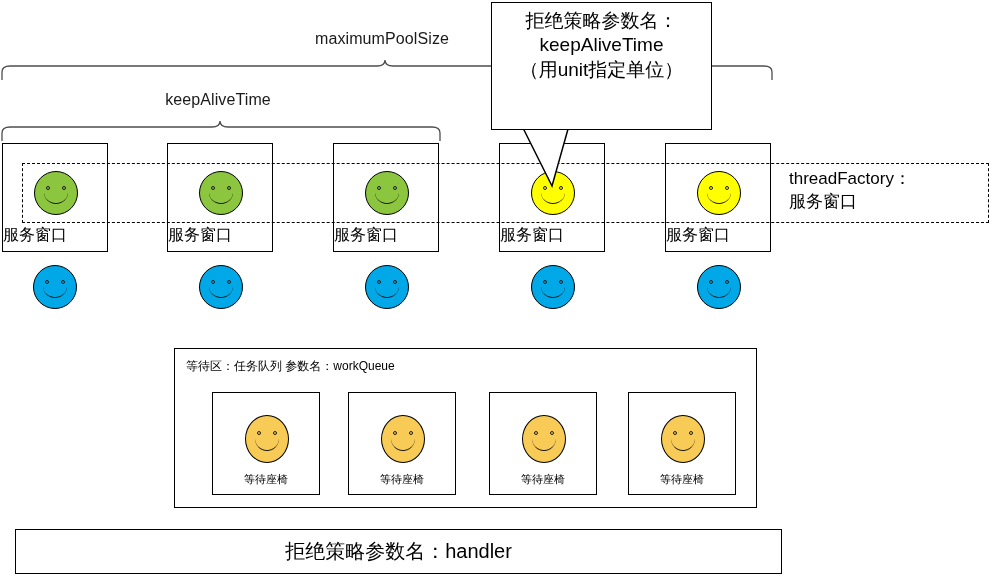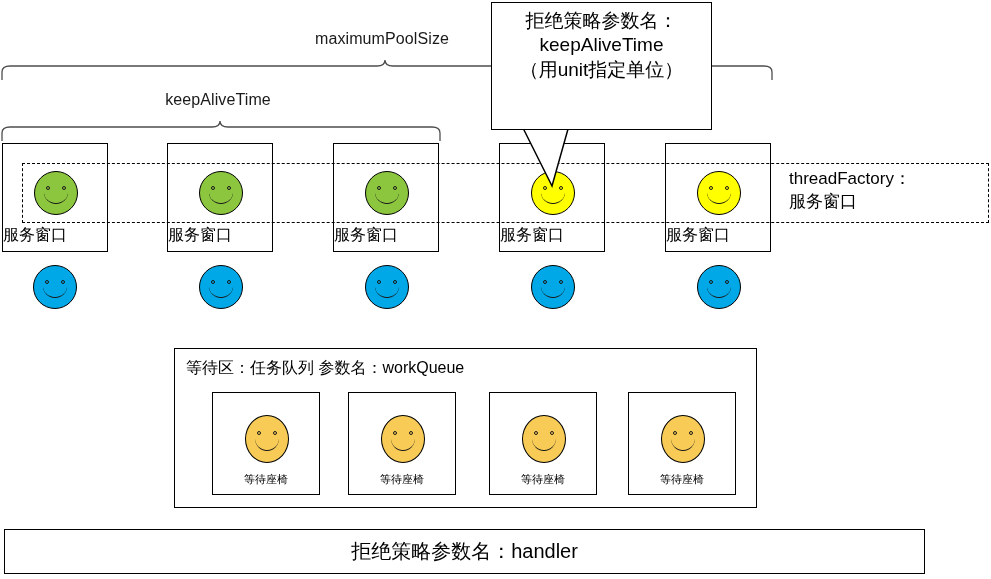--- a/index.html
+++ b/index.html
@@ -104,21 +104,21 @@
 
   
   .queue-box {
     position: absolute;
     border: 1.5px solid #000;
     box-sizing: border-box;
     background: transparent;
   }
   .queue-title {
     position: absolute;
-    font-size: 16px;
+    font-size: 12px;
     white-space: nowrap;
     color: #000;
     text-align: center;
   }
   .seat-box {
     position: absolute;
     border: 1.4px solid #000;
     box-sizing: border-box;
     background: transparent;
     padding-left: 12px;
@@ -278,17 +278,17 @@
   </div>
   <div class="seat-box" style="left:628px; top:392px; width:108px; height:103px;">
     <div class="face" style="left:32px; top:22px; width:44px; height:48px; background:#F7CB55;">
       <span class="eye" style="left:11px; top:15px;"></span>
       <span class="eye" style="left:27px; top:15px;"></span>
       <span class="mouth"></span>
     </div>
     <div class="seat-label">等待座椅</div>
   </div>
 
-  <div class="handler-box" style="left:4px; top:529px; width:921px; height:45px;justify-content:center;">
+  <div class="handler-box" style="left:15px; top:529px; width:767px; height:45px;justify-content:center;">
     <span class="handler-label">拒绝策略参数名：handler</span>
   </div>
 
 </div>
 
 </body></html>

